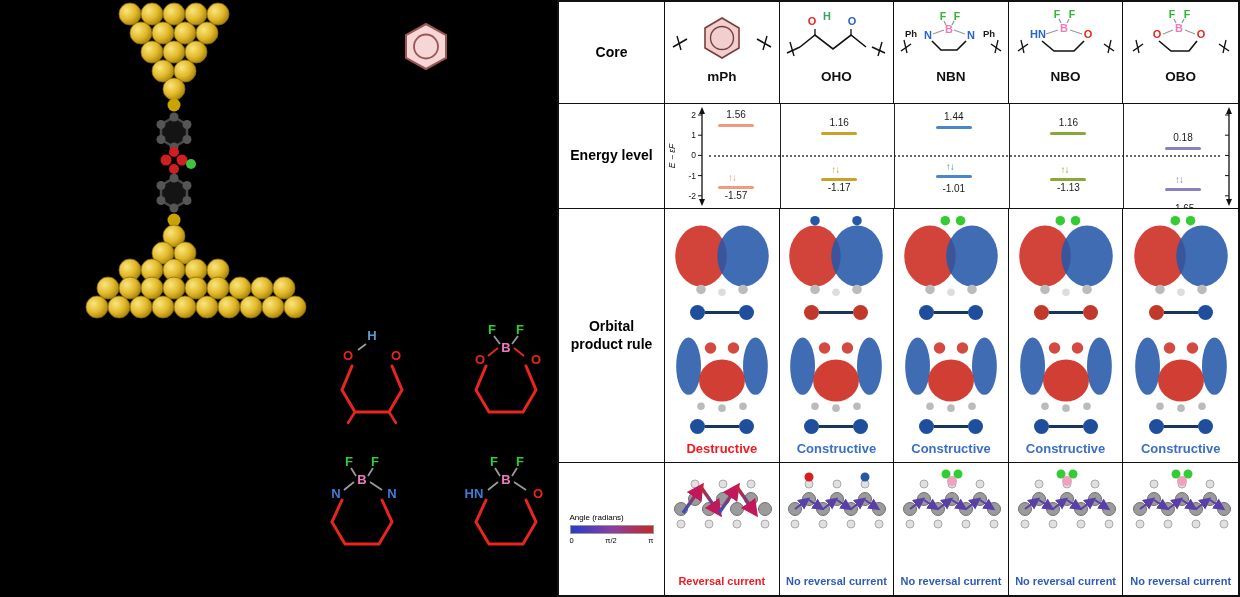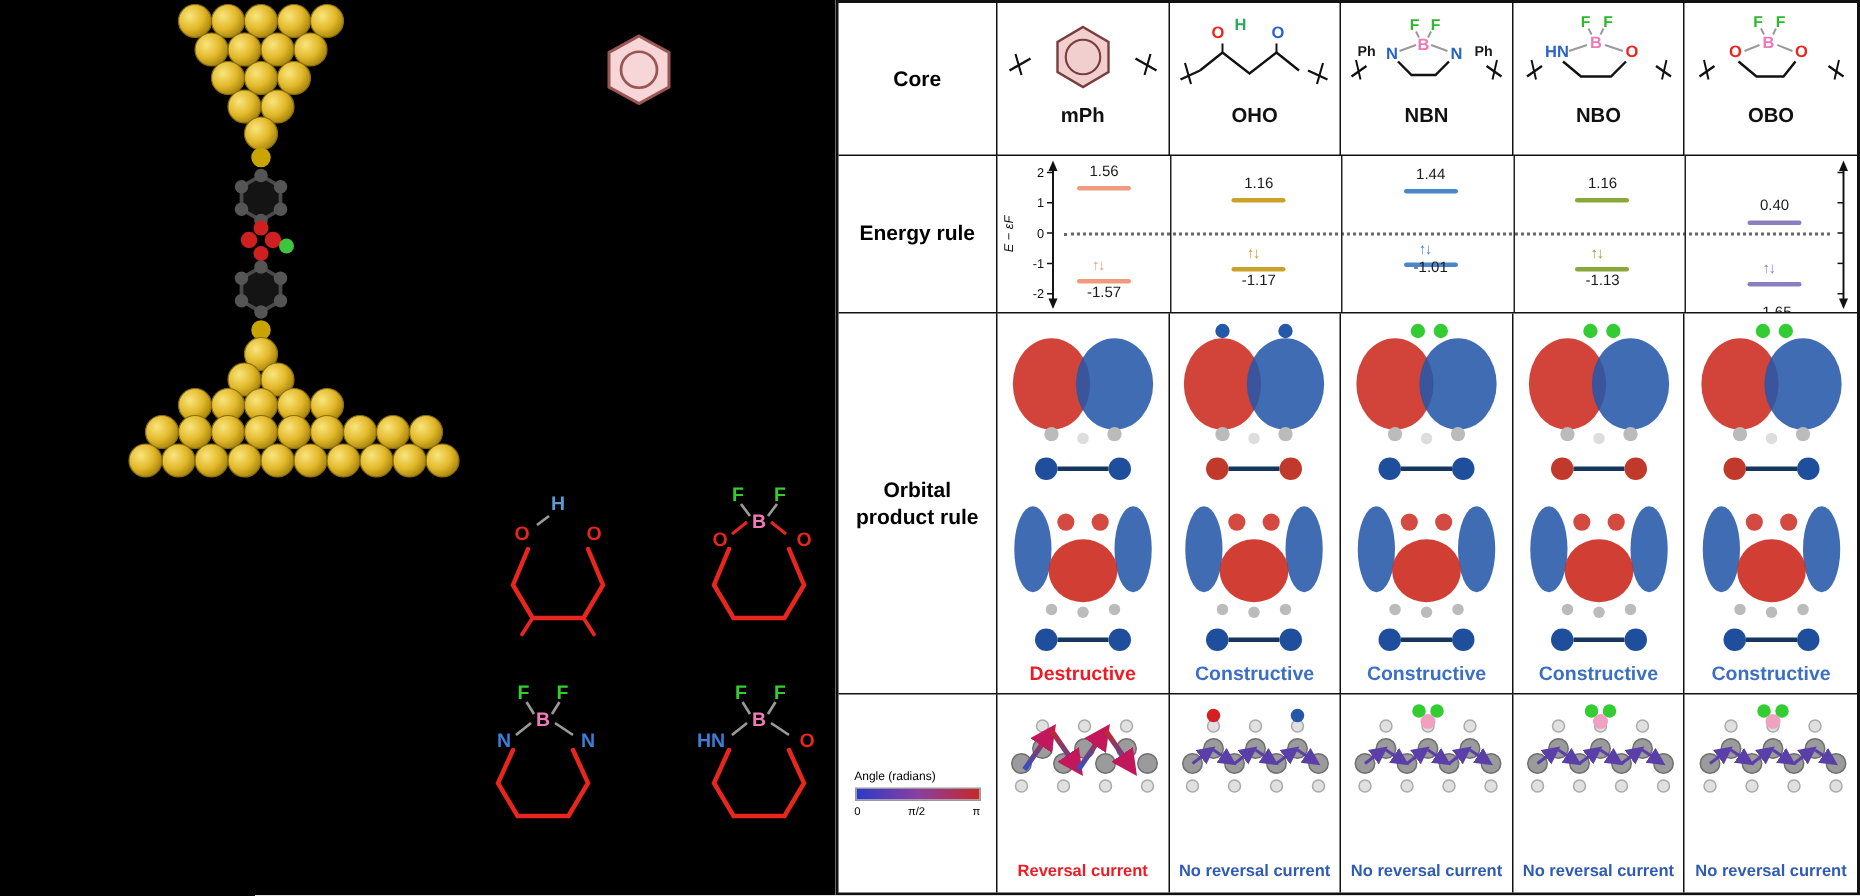--- a/index.html
+++ b/index.html
@@ -306,21 +306,21 @@
         <path d="M49,14 L47,10 M55,14 L57,10" stroke="#999" stroke-width="1.3"></path>
         <text x="45" y="9" text-anchor="middle" font-size="10.5" font-weight="700" style="fill: rgb(46, 184, 46);">F</text>
         <text x="60" y="9" text-anchor="middle" font-size="10.5" font-weight="700" style="fill: rgb(46, 184, 46);">F</text>
         <text x="30" y="29" text-anchor="middle" font-size="11" font-weight="700" style="fill: rgb(232, 37, 31);">O</text>
         <text x="52" y="23" text-anchor="middle" font-size="11" font-weight="700" style="fill: rgb(239, 122, 184);">B</text>
         <text x="74" y="29" text-anchor="middle" font-size="11" font-weight="700" style="fill: rgb(232, 37, 31);">O</text>
       </svg>
       <div class="corename">OBO</div>
     </div>
 
-    <div class="cell labcell">Energy rule</div>
+    <div class="cell labcell">Energy level</div>
     <div class="cell epanel ncr">
       <div class="ezero"></div>
       <svg class="eaxis-left" width="44" height="105" viewBox="0 0 44 105">
         <line x1="37" y1="9" x2="37" y2="96" stroke="#111" stroke-width="1.3"></line>
         <polygon points="34,10 40,10 37,3" fill="#111"></polygon>
           <polygon points="34,95 40,95 37,102" fill="#111"></polygon>
         <line x1="33" y1="11" x2="37" y2="11" stroke="#111"></line>
           <line x1="33" y1="31.2" x2="37" y2="31.2" stroke="#111"></line>
         <line x1="33" y1="51.4" x2="37" y2="51.4" stroke="#111"></line>
           <line x1="33" y1="71.6" x2="37" y2="71.6" stroke="#111"></line>
@@ -351,30 +351,30 @@
         <div class="ecol-sep" style="left: 229.2px;"></div>
         <div class="elevel" style="left: 156.192px; top: 27.7368px; background: rgb(201, 162, 39);"></div>
         <div class="evalue" style="left: 150.192px; top: 12.7368px;">1.16</div>
         <div class="elevel" style="left: 156.192px; top: 74.3834px; background: rgb(201, 162, 39);"></div>
         <div class="evalue" style="left: 150.192px; top: 78.3834px;">-1.17</div>
         <div class="espins" style="left: 166.192px; top: 61.3834px; color: rgb(201, 162, 39);">↑↓</div>
         <div class="ecol-sep" style="left: 343.8px;"></div>
         <div class="elevel" style="left: 270.792px; top: 22.1312px; background: rgb(74, 134, 200);"></div>
         <div class="evalue" style="left: 264.792px; top: 7.1312px;">1.44</div>
         <div class="elevel" style="left: 270.792px; top: 71.1802px; background: rgb(74, 134, 200);"></div>
-        <div class="evalue" style="left: 264.792px; top: 69px;">-1.01</div>
+        <div class="evalue" style="left: 264.792px; top: 79px;">-1.01</div>
         <div class="espins" style="left: 280.792px; top: 58.1802px; color: rgb(74, 134, 200);">↑↓</div>
         <div class="ecol-sep" style="left: 458.4px;"></div>
         <div class="elevel" style="left: 385.392px; top: 27.7368px; background: rgb(138, 168, 58);"></div>
         <div class="evalue" style="left: 379.392px; top: 12.7368px;">1.16</div>
         <div class="elevel" style="left: 385.392px; top: 73.5826px; background: rgb(138, 168, 58);"></div>
         <div class="evalue" style="left: 379.392px; top: 77.5826px;">-1.13</div>
         <div class="espins" style="left: 395.392px; top: 60.5826px; color: rgb(138, 168, 58);">↑↓</div>
         <div class="elevel" style="left: 499.992px; top: 42.952px; background: rgb(140, 127, 192);"></div>
-        <div class="evalue" style="left: 493.992px; top: 27.952px;">0.40</div>
+        <div class="evalue" style="left: 493.992px; top: 27.952px;">0.18</div>
         <div class="elevel" style="left: 499.992px; top: 83.993px; background: rgb(140, 127, 192);"></div>
         <div class="evalue" style="left: 493.992px; top: 87.993px; margin-top: 11px;">-1.65</div>
         <div class="espins" style="left: 509.992px; top: 70.993px; color: rgb(140, 127, 192);">↑↓</div>
       </div>
 
     <div class="cell labcell">Orbital product rule</div>
 
     <div class="cell ocell">
       <svg class="orb" width="100" height="84" viewBox="0 0 104 88">
           <use href="#orb-top"></use>

